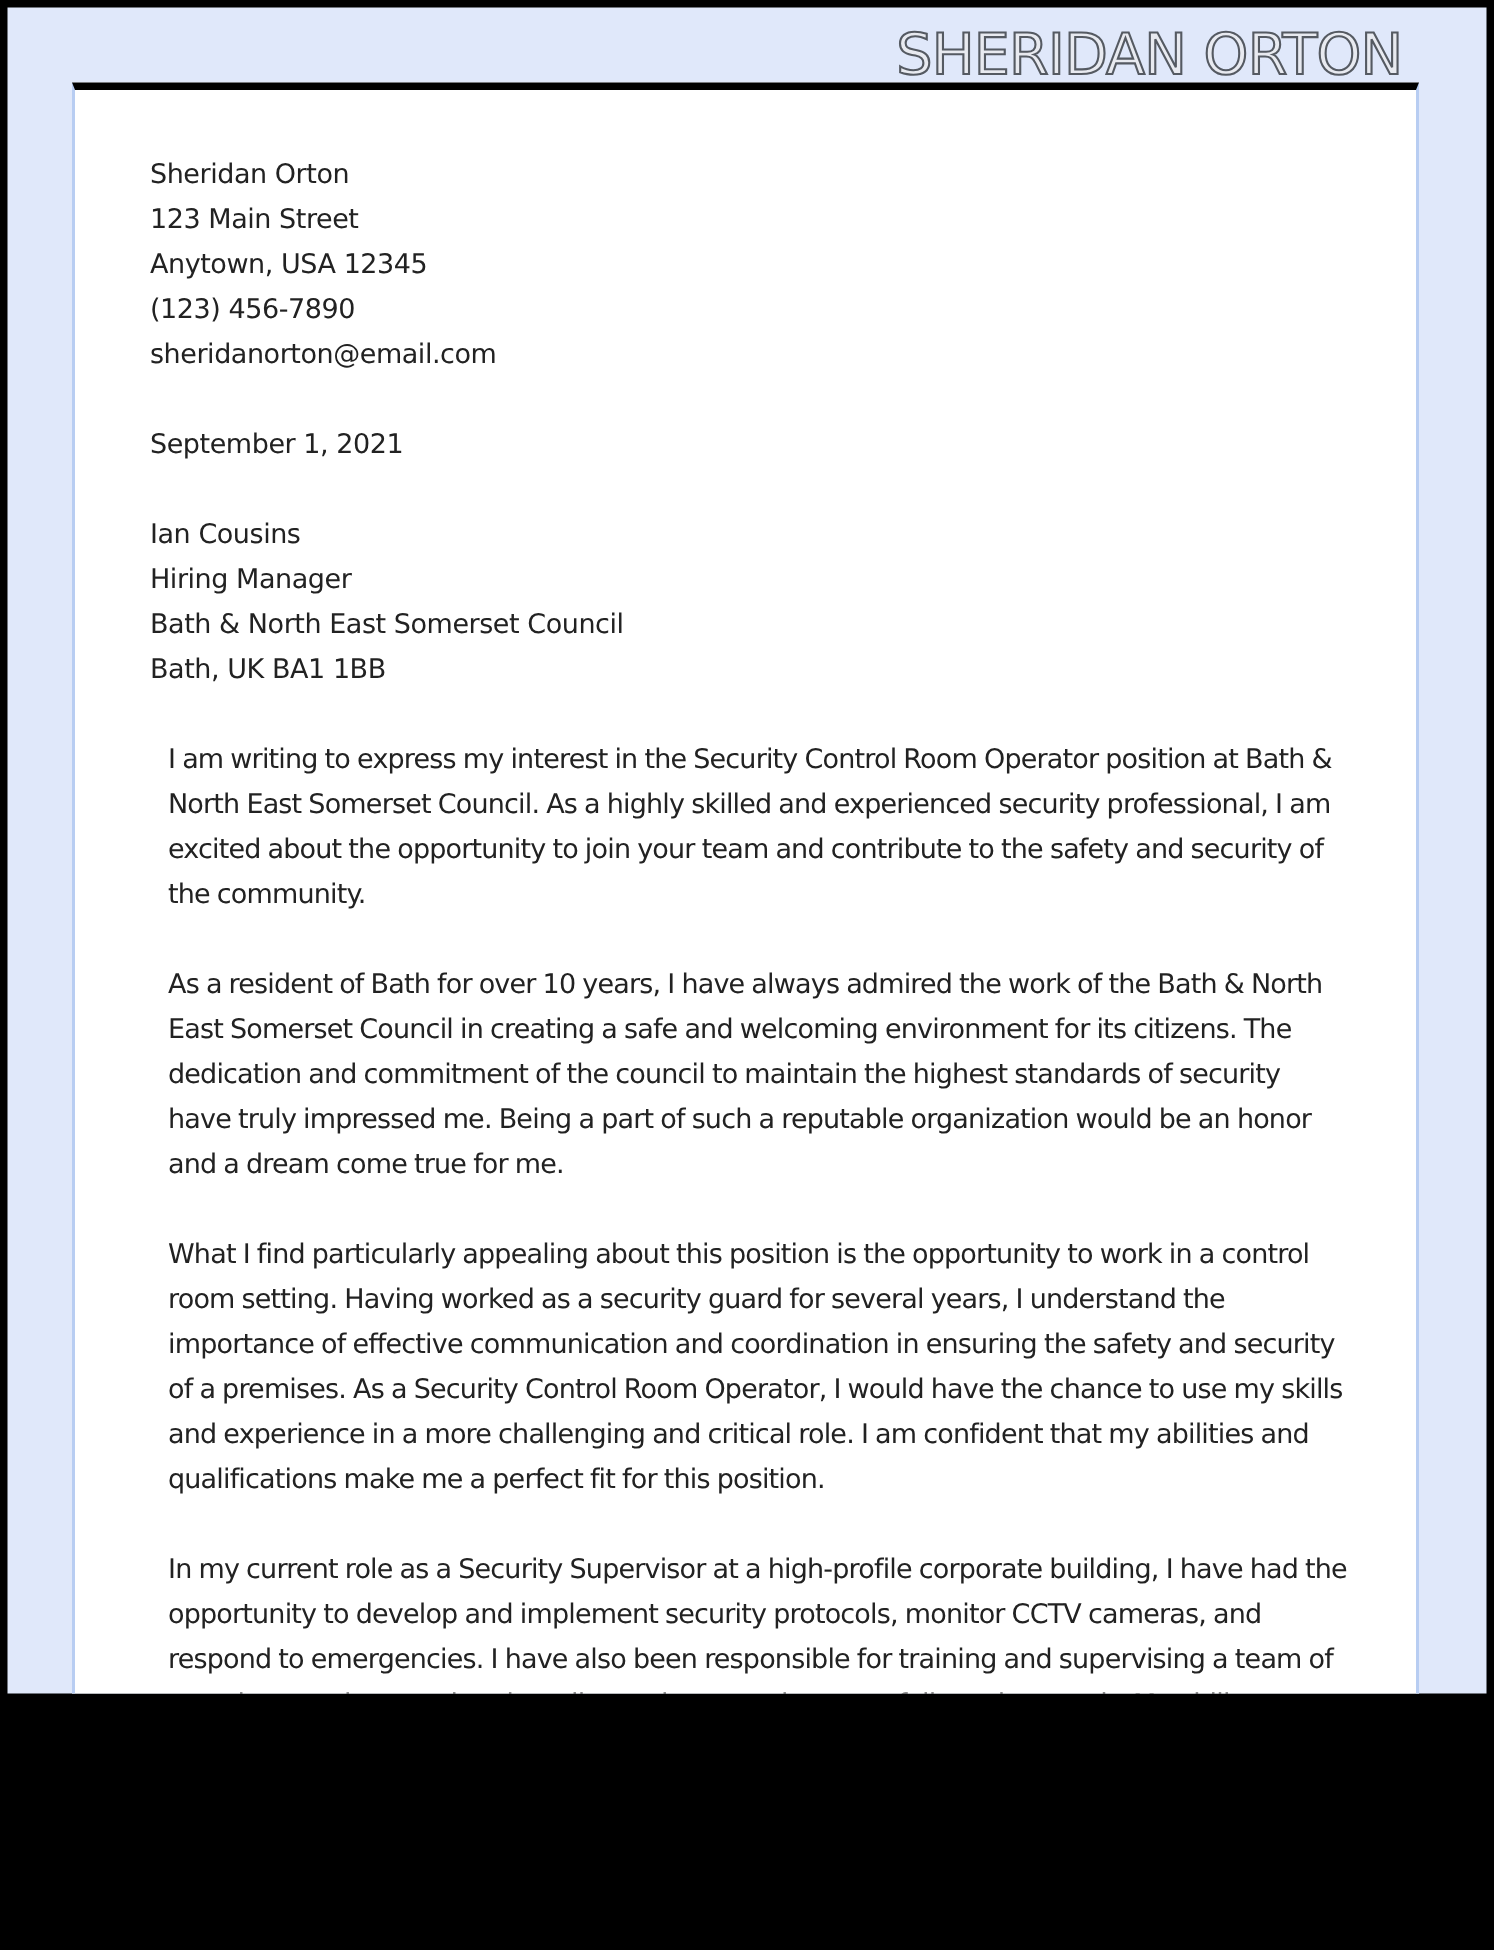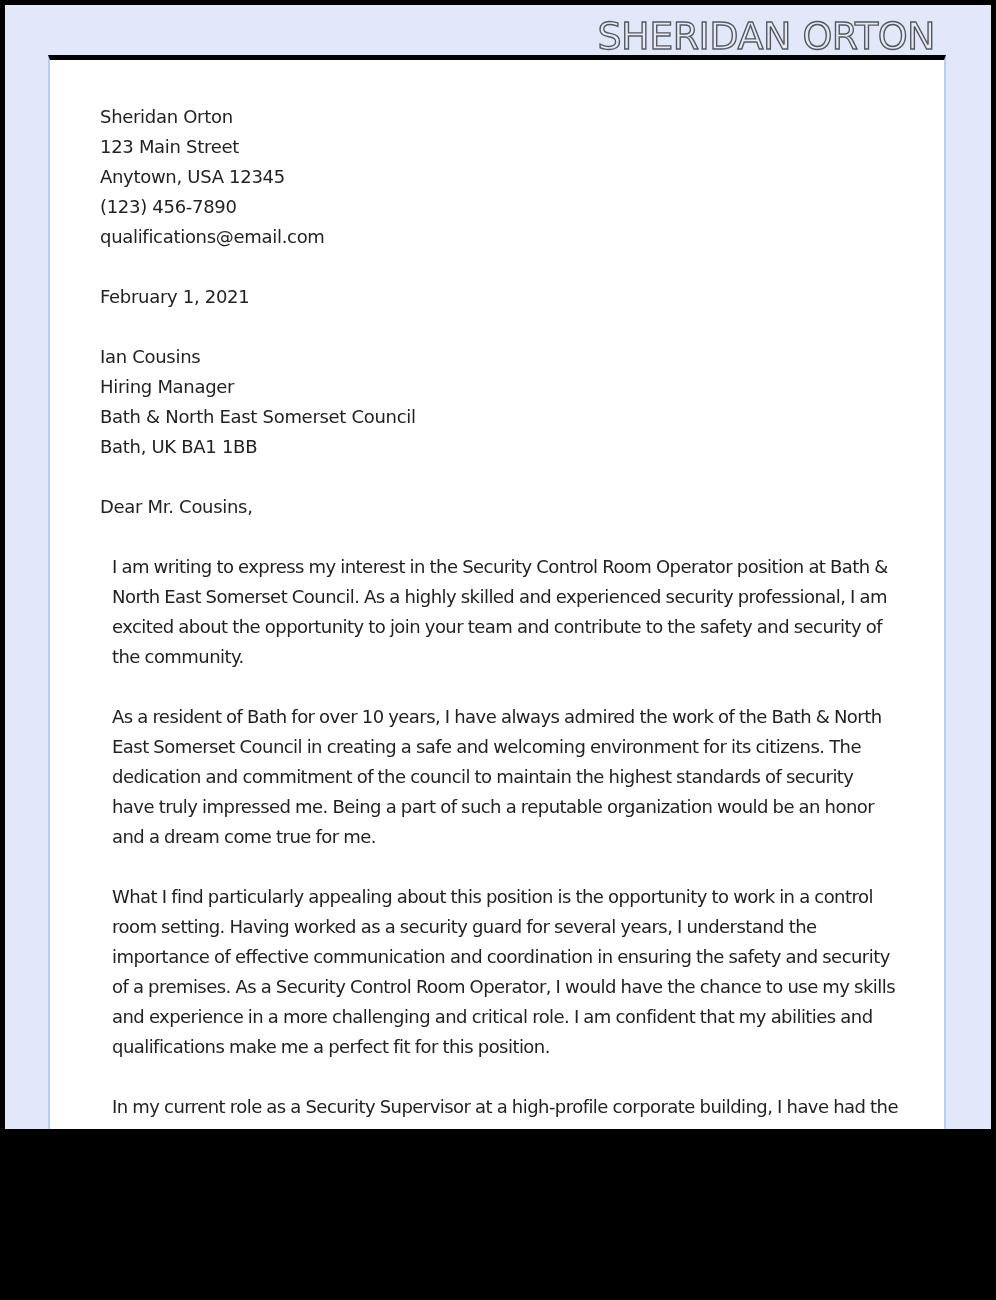--- a/index.html
+++ b/index.html
@@ -82,37 +82,34 @@
   <h1 class="title">SHERIDAN ORTON</h1>
 
   <div class="card"></div>
 
   <div class="content">
     <div class="block">
       <span class="line">Sheridan Orton</span>
       <span class="line">123 Main Street</span>
       <span class="line">Anytown, USA 12345</span>
       <span class="line">(123) 456-7890</span>
-      <span class="line">qualifications@email.com</span>
+      <span class="line">sheridanorton@email.com</span>
     </div>
 
     <div class="block">
-      <span class="line">February 1, 2021</span>
+      <span class="line">September 1, 2021</span>
     </div>
 
     <div class="block">
       <span class="line">Ian Cousins</span>
       <span class="line">Hiring Manager</span>
       <span class="line">Bath &amp; North East Somerset Council</span>
       <span class="line">Bath, UK BA1 1BB</span>
     </div>
 
-    <div class="block">
-      <span class="line">Dear Mr. Cousins,</span>
-    </div>
 
     <p class="para">I am writing to express my interest in the Security Control Room Operator position at Bath &amp; North East Somerset Council. As a highly skilled and experienced security professional, I am excited about the opportunity to join your team and contribute to the safety and security of the community.</p>
     <p class="para">As a resident of Bath for over 10 years, I have always admired the work of the Bath &amp; North East Somerset Council in creating a safe and welcoming environment for its citizens. The dedication and commitment of the council to maintain the highest standards of security have truly impressed me. Being a part of such a reputable organization would be an honor and a dream come true for me.</p>
     <p class="para">What I find particularly appealing about this position is the opportunity to work in a control room setting. Having worked as a security guard for several years, I understand the importance of effective communication and coordination in ensuring the safety and security of a premises. As a Security Control Room Operator, I would have the chance to use my skills and experience in a more challenging and critical role. I am confident that my abilities and qualifications make me a perfect fit for this position.</p>
     <p class="para">In my current role as a Security Supervisor at a high-profile corporate building, I have had the opportunity to develop and implement security protocols, monitor CCTV cameras, and respond to emergencies. I have also been responsible for training and supervising a team of security guards, ensuring that all security procedures are followed correctly. My ability to remain calm and make quick decisions in high-pressure situations has been commended by my superiors.</p>
   </div>
 
   <div class="watermark">Lazyapply.com</div>
 </div>
 

